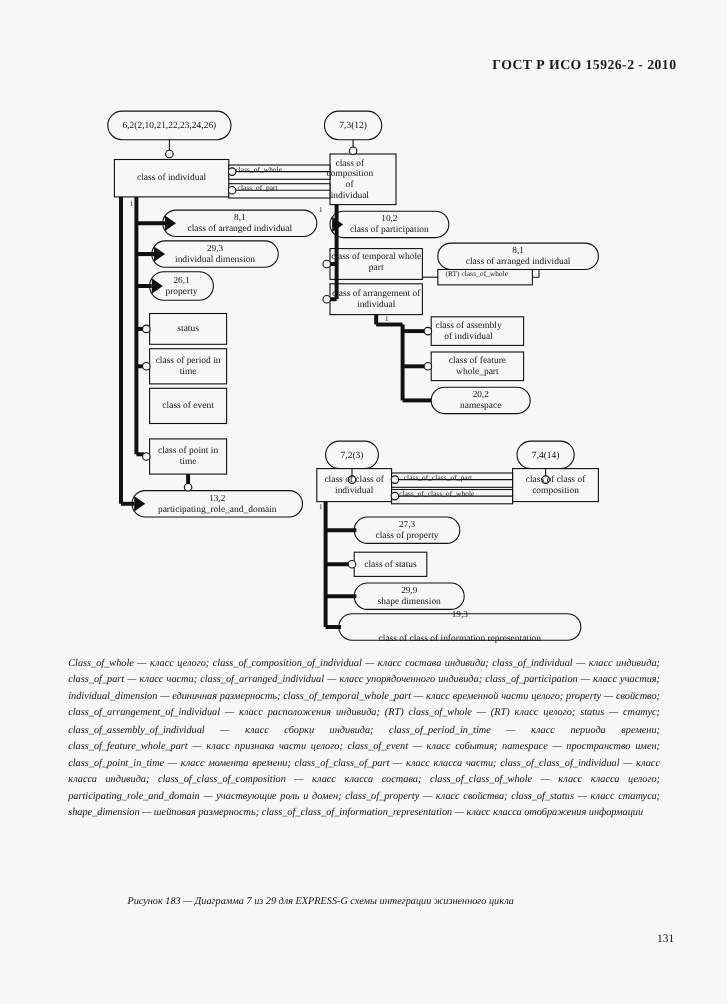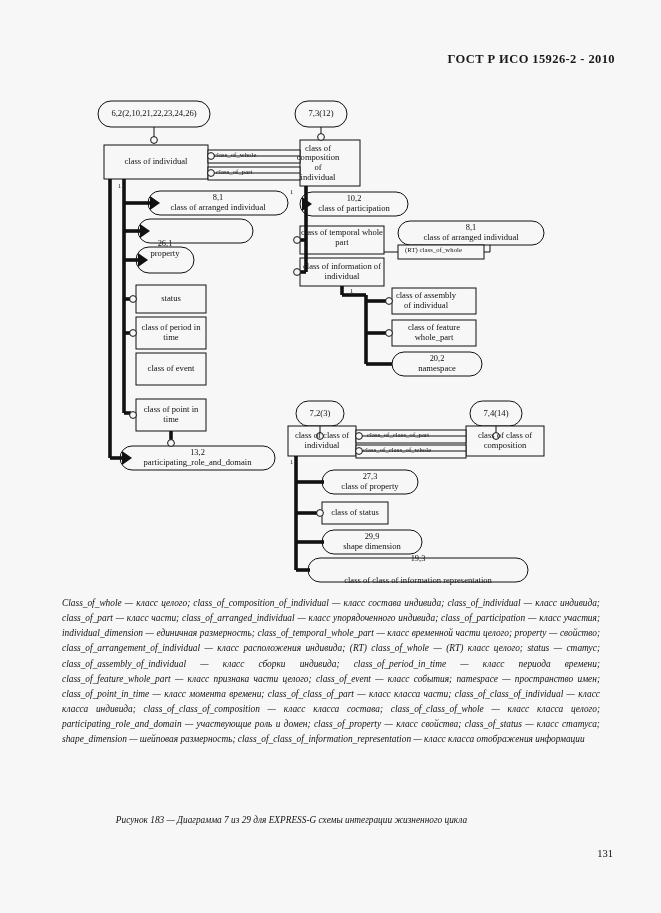--- a/index.html
+++ b/index.html
@@ -224,22 +224,26 @@
 
     <div class="nodelbl" style="left:104px; top:57px; width:104px; height:34px;">class of individual</div>
 
     <div class="nodelbl" style="left:300px; top:52px; width:36px; height:46px;">class of composition of individual</div>
 
     <div class="nodelbl" style="left:148px; top:103px; width:140px; height:24px;">
       <span class="num">8,1</span>
       <span>class of arranged individual</span>
     </div>
 
-
-    <div class="nodelbl" style="left:136px; top:148px; width:58px; height:26px;">
+    <div class="nodelbl" style="left:138px; top:131px; width:115px; height:24px;">
+      <span class="num">29,3</span>
+      <span>individual dimension</span>
+    </div>
+
+    <div class="nodelbl" style="left:136px; top:159px; width:58px; height:26px;">
       <span class="num">26,1</span>
       <span>property</span>
     </div>
 
     <div class="nodelbl" style="left:136px; top:197px; width:70px; height:28px;">status</div>
 
     <div class="nodelbl" style="left:136px; top:229px; width:70px; height:32px;">class of period in time</div>
 
     <div class="nodelbl" style="left:136px; top:265px; width:70px; height:32px;">class of event</div>
 
@@ -250,21 +254,21 @@
       <span>participating_role_and_domain</span>
     </div>
 
     <div class="nodelbl" style="left:300px; top:104px; width:108px; height:24px;">
       <span class="num">10,2</span>
       <span>class of participation</span>
     </div>
 
     <div class="nodelbl" style="left:300px; top:138px; width:84px; height:24px;">class of temporal whole part</div>
 
-    <div class="nodelbl" style="left:300px; top:170px; width:84px; height:28px;">class of information of individual</div>
+    <div class="nodelbl" style="left:300px; top:170px; width:84px; height:28px;">class of arrangement of individual</div>
 
     <div class="nodelbl" style="left:398px; top:133px; width:146px; height:24px;">
       <span class="num">8,1</span>
       <span>class of arranged individual</span>
     </div>
 
     <div class="nodelbl" style="left:392px; top:200px; width:68px; height:26px;">class of assembly of individual</div>
 
     <div class="nodelbl" style="left:392px; top:232px; width:84px; height:26px;">class of feature whole_part</div>
 

